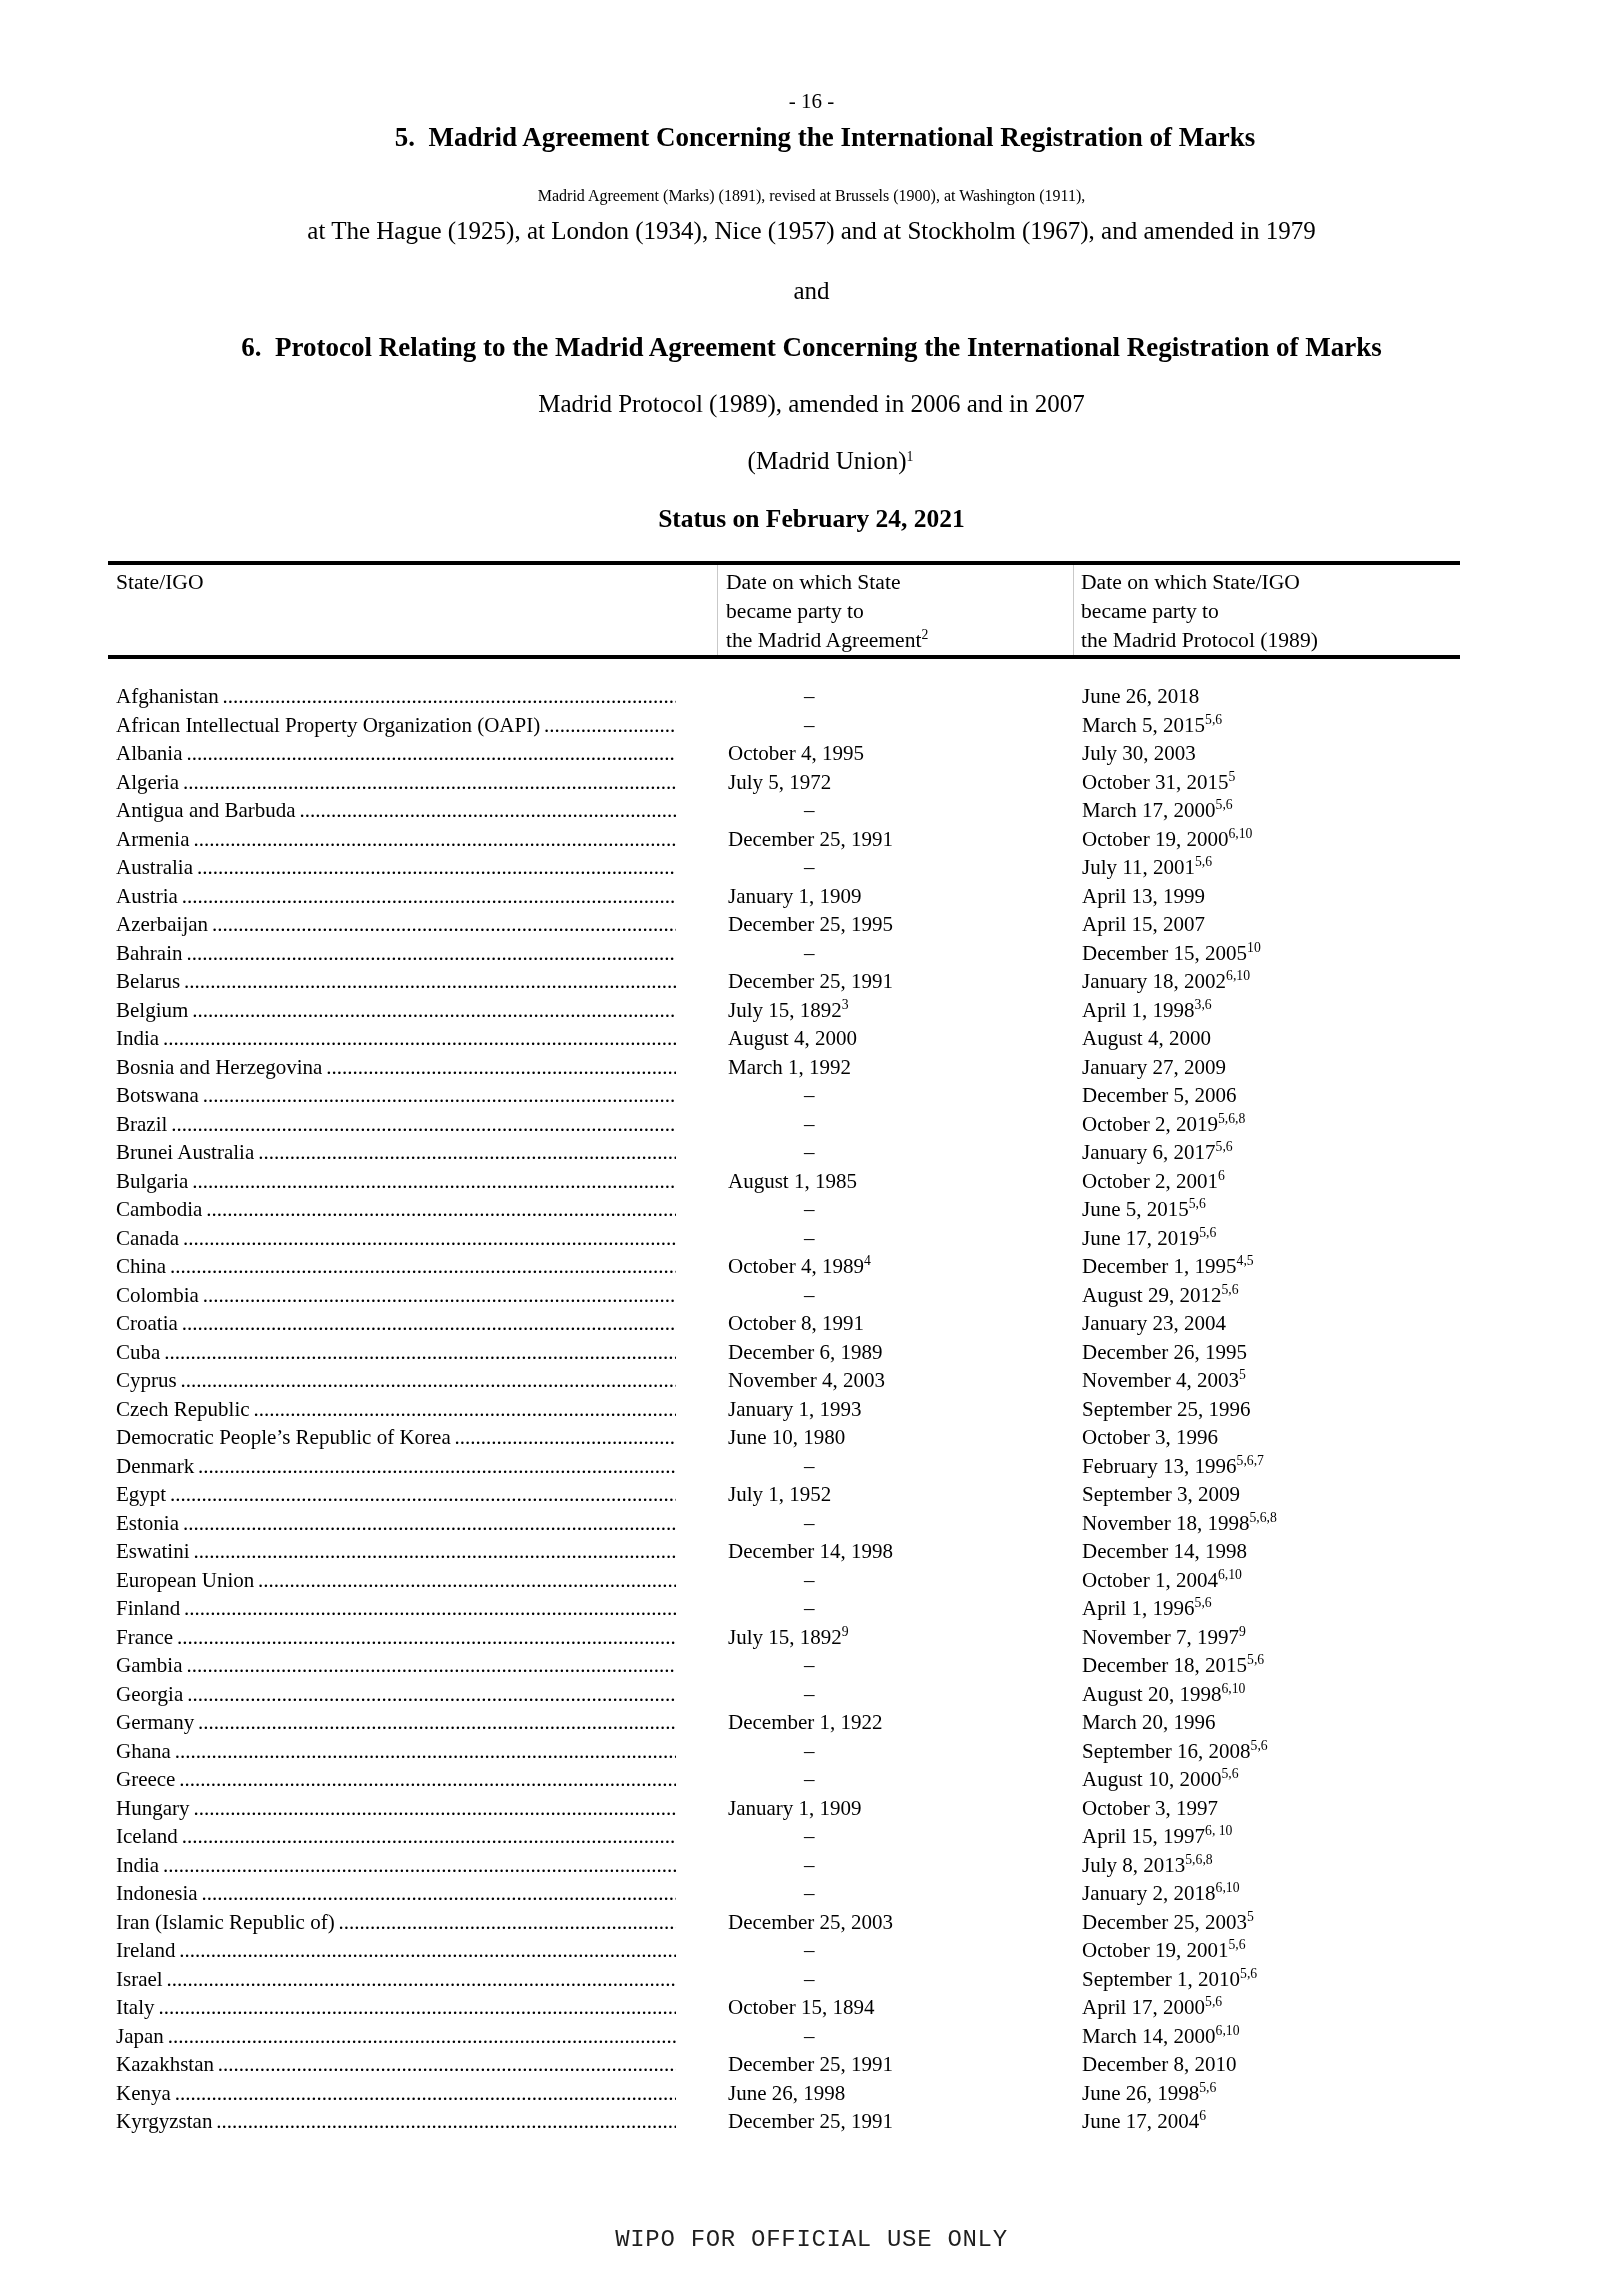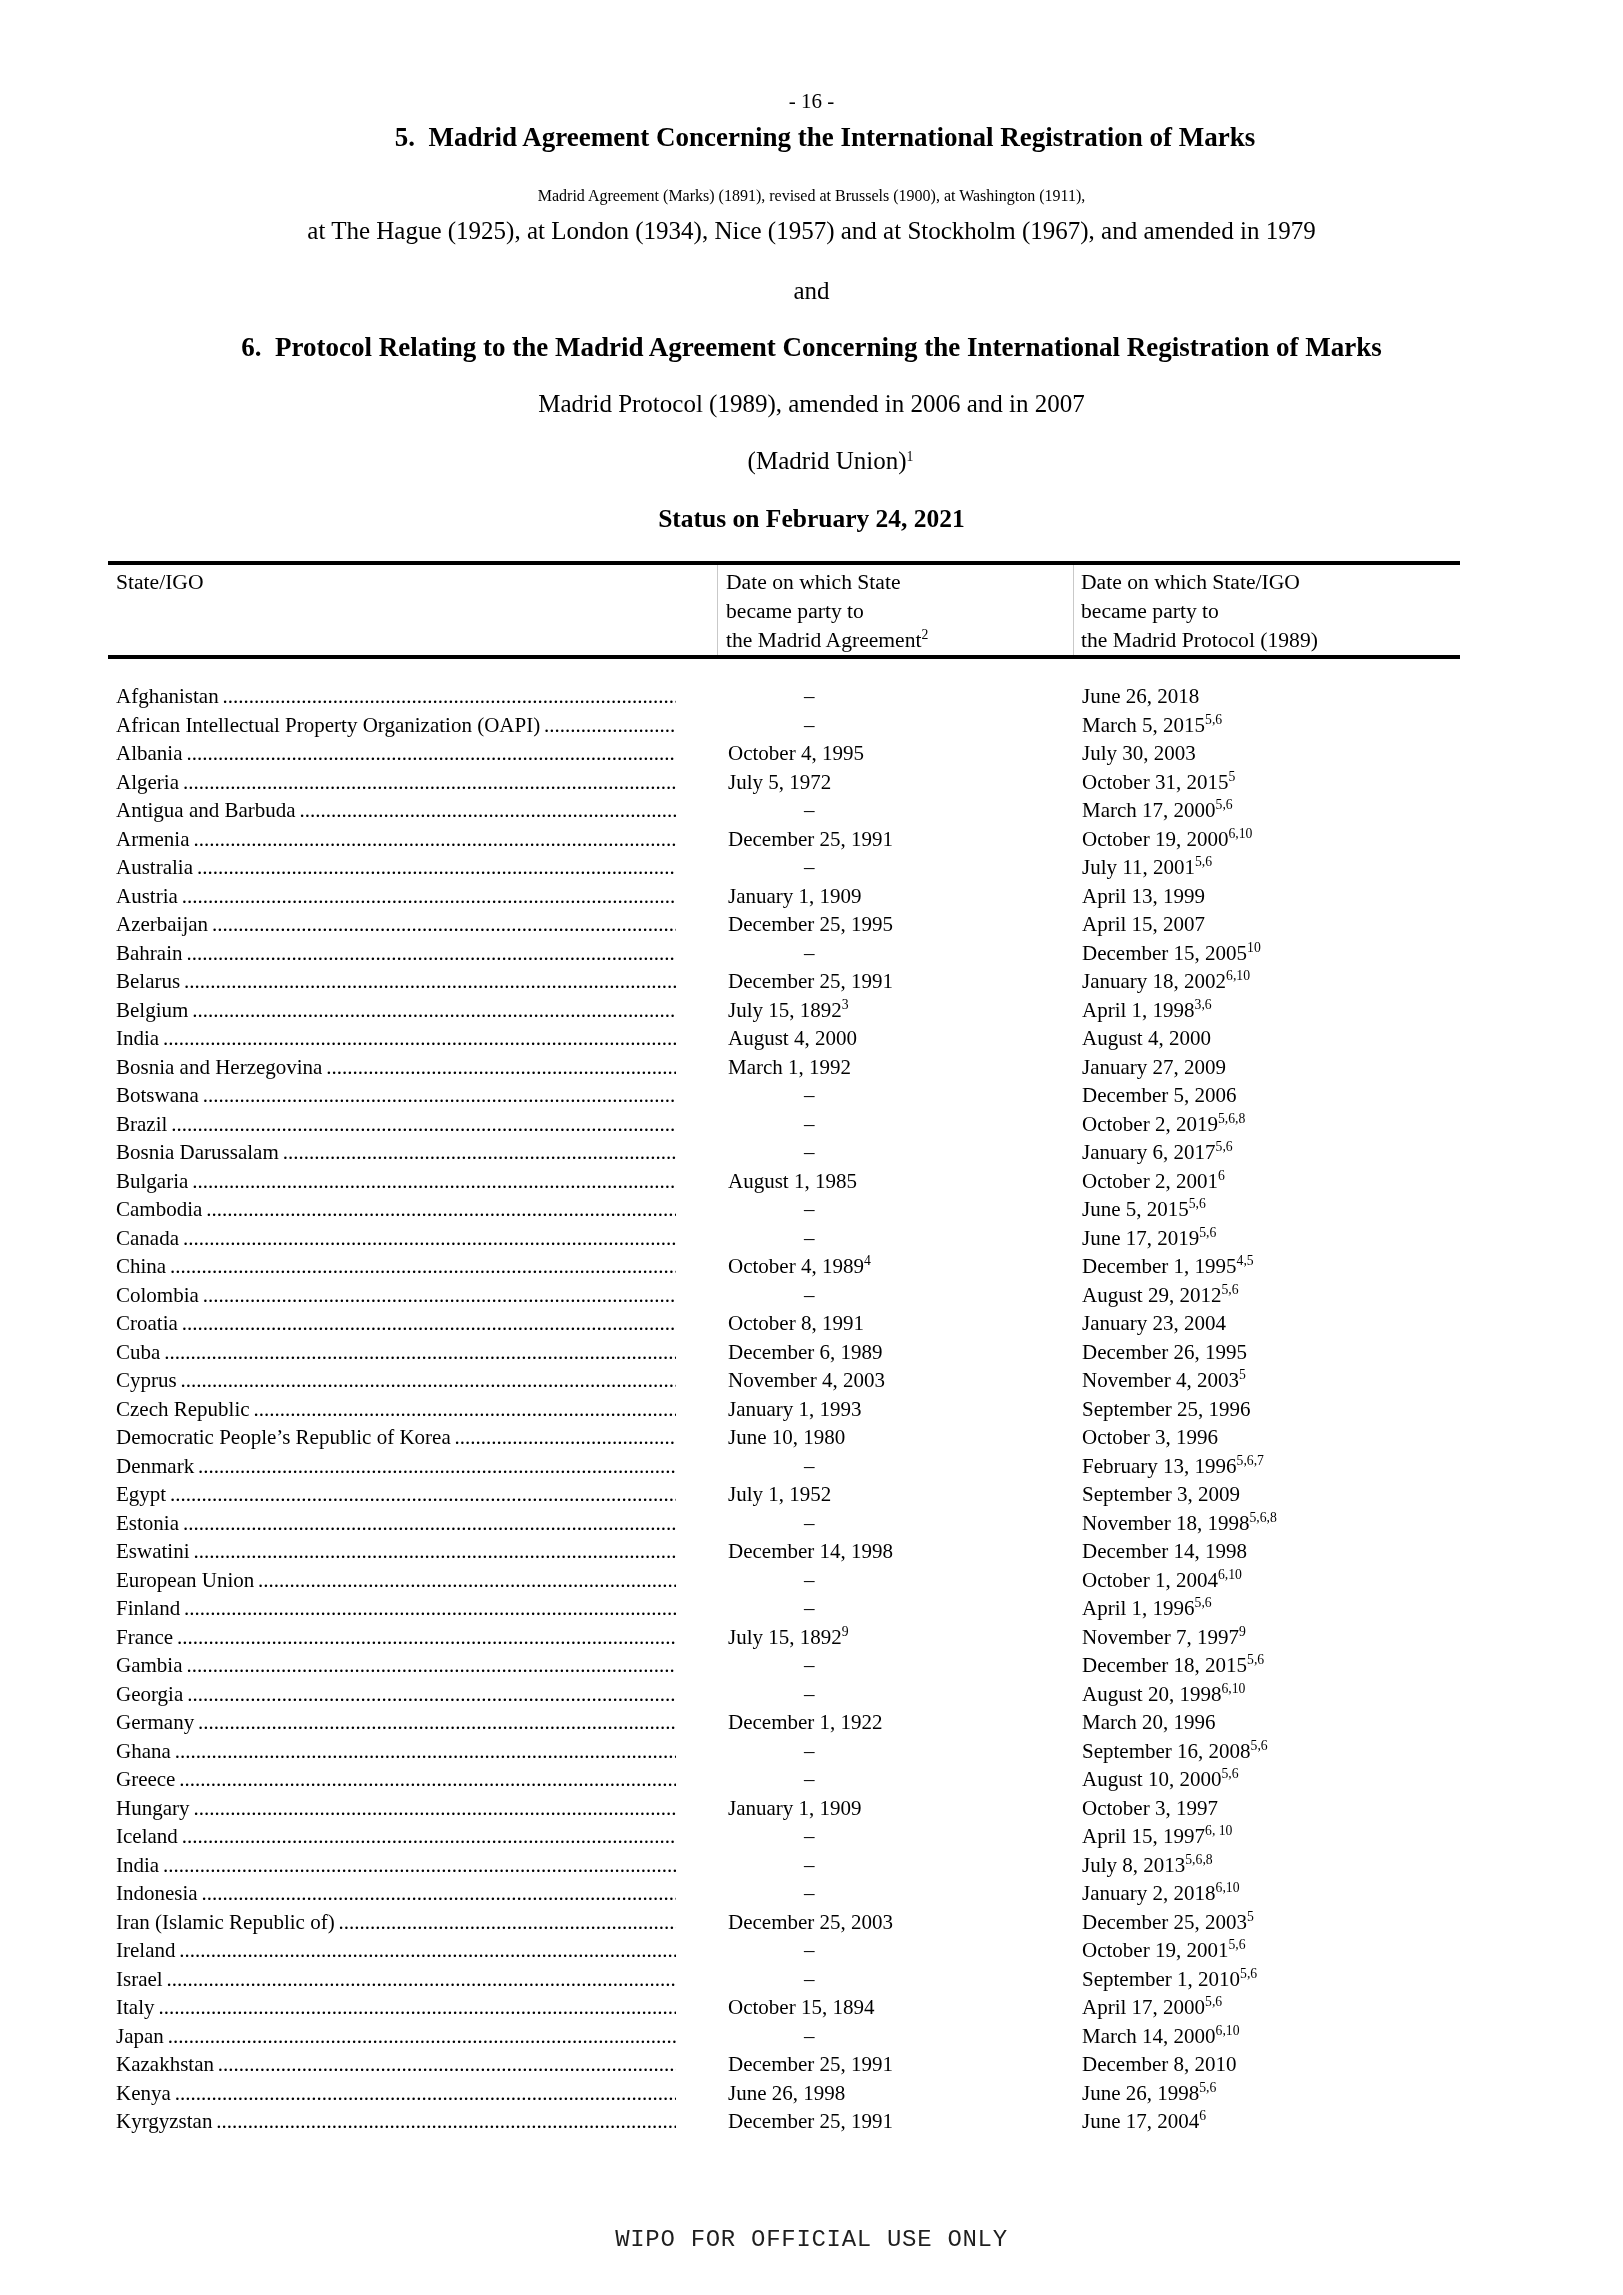--- a/index.html
+++ b/index.html
@@ -219,21 +219,21 @@
         <div class="c1">
           <span class="state">Brazil</span>
           <span class="dots"></span>
         </div>
         <div class="c2 dash"><span>–</span><sup></sup></div>
         <div class="c3"><span>October 2, 2019</span><sup>5,6,8</sup></div>
       </div>
 
       <div class="trow">
         <div class="c1">
-          <span class="state">Bosnia Darussalam</span>
+          <span class="state">Brunei Australia</span>
           <span class="dots"></span>
         </div>
         <div class="c2 dash"><span>–</span><sup></sup></div>
         <div class="c3"><span>January 6, 2017</span><sup>5,6</sup></div>
       </div>
 
       <div class="trow">
         <div class="c1">
           <span class="state">Bulgaria</span>
           <span class="dots"></span>

